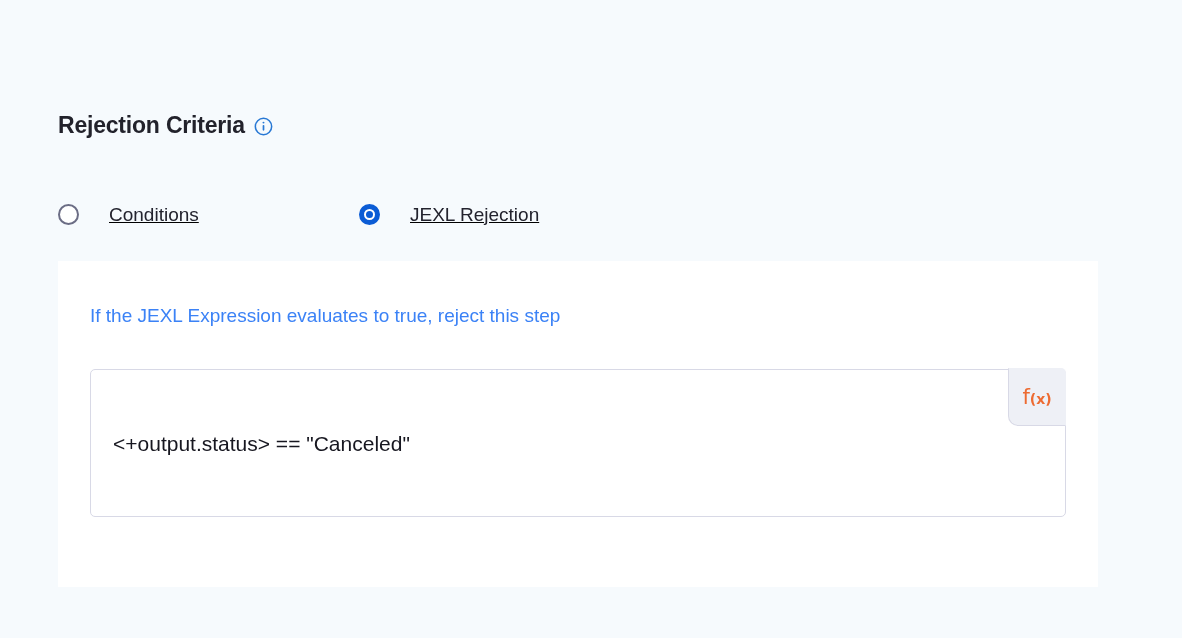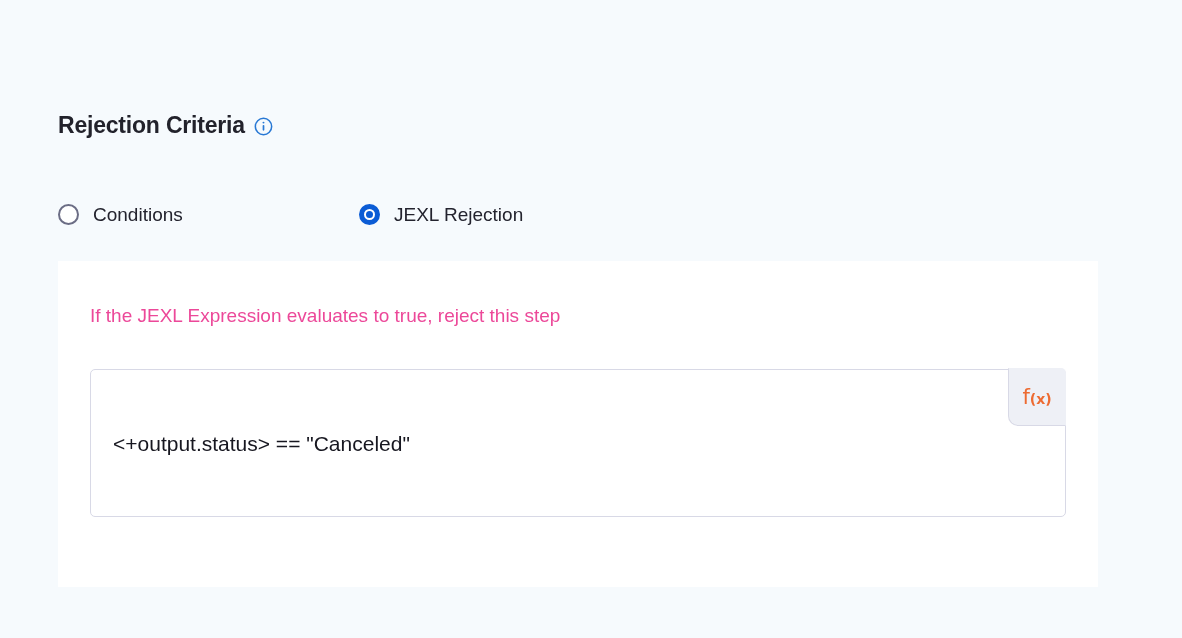--- a/index.html
+++ b/index.html
@@ -46,22 +46,23 @@
     position: absolute;
     left: 58px;
     top: 196px;
     display: flex;
     align-items: center;
     height: 36px;
   }
   .radio-option {
     display: flex;
     align-items: center;
-    gap: 14px;
+    gap: 30px;
     cursor: pointer;
+    text-decoration: underline;
   }
   .radio-option.opt-conditions { width: 301px; }
   .radio-mark {
     width: 21px;
     height: 21px;
     border-radius: 50%;
     box-sizing: border-box;
     flex: none;
     position: relative;
     background: #ffffff;
@@ -100,21 +101,21 @@
     height: 326px;
     background: #ffffff;
     box-sizing: border-box;
   }
 
   .card-description {
     position: absolute;
     left: 32px;
     top: 45px;
     font-size: 19px;
-    color: #ec4899;
+    color: #3b82f6;
     line-height: 1;
     white-space: nowrap;
   }
 
   
   .expr-wrap {
     position: absolute;
     left: 32px;
     top: 108px;
     width: 976px;

